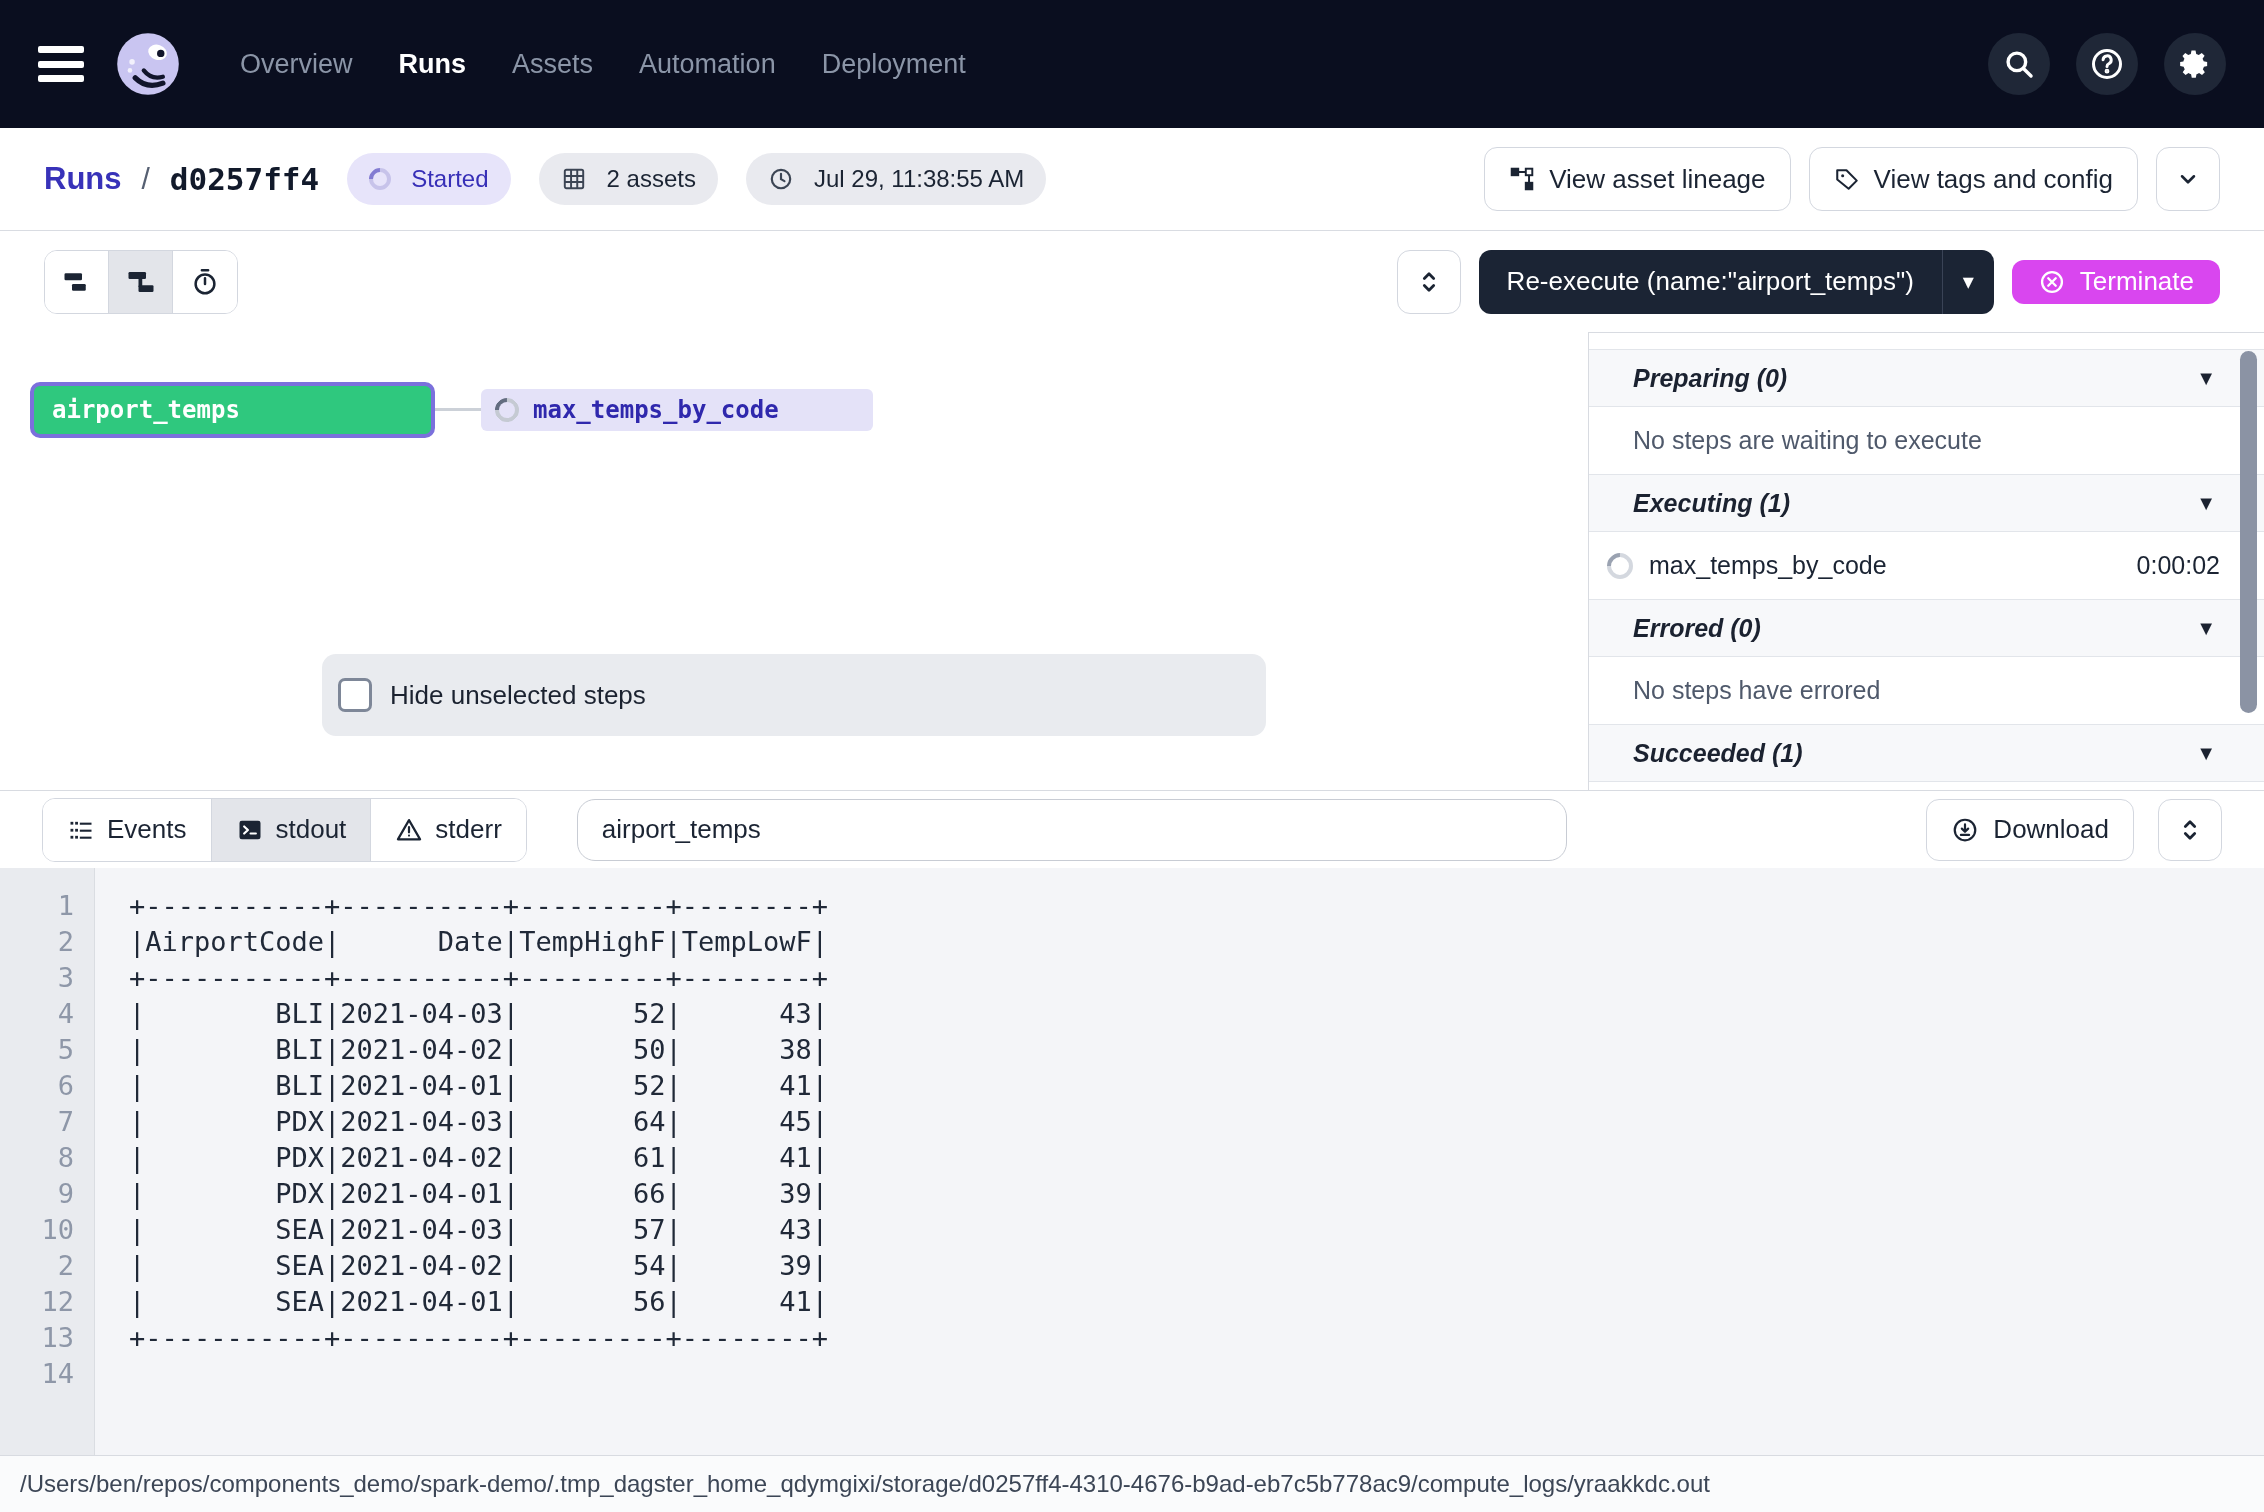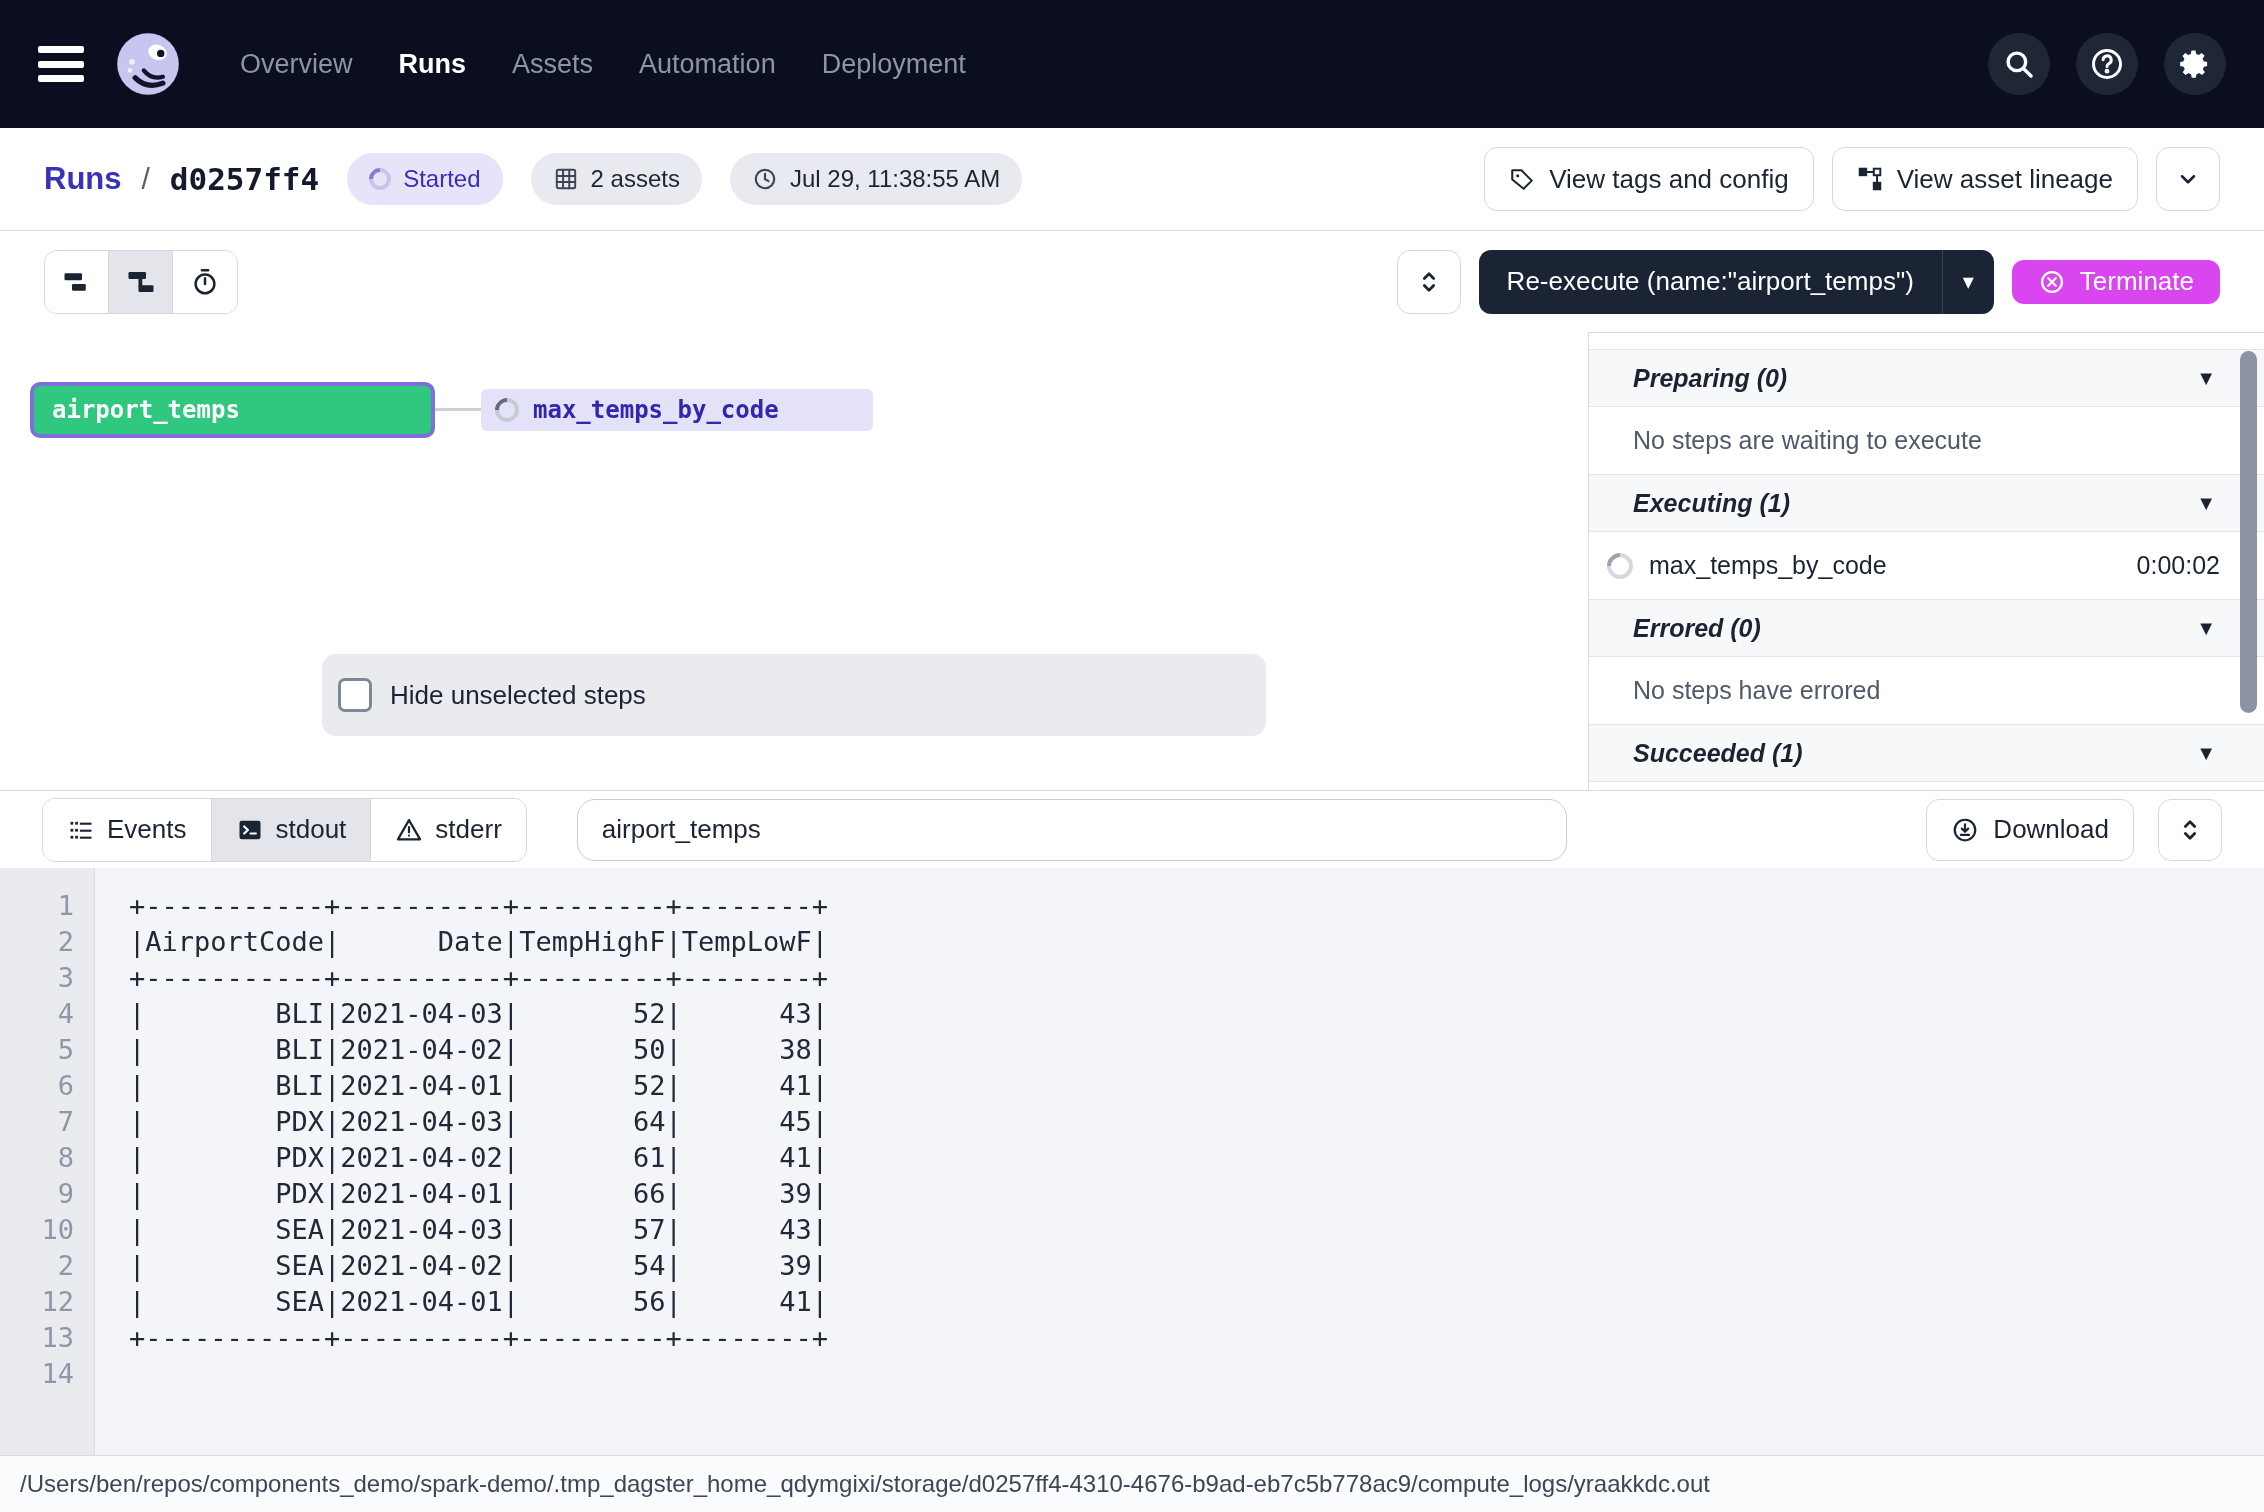--- a/index.html
+++ b/index.html
@@ -20,21 +20,21 @@
   .nav-iconbtn { width:62px; height:62px; border-radius:50%; background:#1f2737; display:flex;
                  align-items:center; justify-content:center; margin-left:26px; cursor:pointer; color:#fff; }
 
   
   .crumb-row { position:absolute; top:128px; left:0; width:2264px; height:103px; background:#fff;
                border-bottom:1px solid #d9dce2; display:flex; align-items:center; padding:0 44px; }
   .crumb-left { display:flex; align-items:center; gap:20px; }
   .crumb-section { font-size:31px; font-weight:600; color:#3832b9; cursor:pointer; }
   .crumb-sep { font-size:30px; color:#566072; }
   .crumb-runid { font-size:31px; font-weight:700; color:#121a2b; }
-  .badge { height:52px; border-radius:26px; display:flex; align-items:center; gap:12px;
+  .badge { height:52px; border-radius:26px; display:flex; align-items:center; gap:20px;
            padding:0 22px; font-size:24px; margin-left:8px; }
   .badge.purple { background:#e7e4fa; color:#372fb7; }
   .badge.gray { background:#e9eaef; color:#1b2433; }
   .crumb-right { margin-left:auto; display:flex; align-items:center; gap:18px; }
   .btn-outline { height:64px; border-radius:13px; border:1px solid #d3d7df; background:#fff;
                  display:flex; align-items:center; gap:14px; padding:0 24px; font-size:26px;
                  color:#1b2433; cursor:pointer; }
   .btn-square { width:64px; padding:0; justify-content:center; }
 
   
@@ -200,37 +200,37 @@
             <circle cx="12" cy="12" r="8.5"></circle>
               <path d="M12 7.2v5l3.2 1.8"></path>
           </svg>
         </span>
         <span>Jul 29, 11:38:55 AM</span>
       </span>
     </div>
     <div class="crumb-right">
       <div class="btn-outline">
         <span class="icon">
-          <svg width="26" height="26" viewBox="0 0 24 24" fill="none" stroke="#1b2433" stroke-width="1.9" stroke-linejoin="round">
-            <path d="M3 12.5V4h8.5L21 13.5 13.5 21 3 12.5z" transform="rotate(0 12 12)"></path>
-            <circle cx="8" cy="9" r="1.4" fill="#1b2433" stroke="none"></circle>
-          </svg>
-        </span>
-        <span>View tags and config</span>
-      </div>
-      <div class="btn-outline">
-        <span class="icon">
           <svg width="26" height="26" viewBox="0 0 24 24" fill="none" stroke="#1b2433" stroke-width="1.8">
             <rect x="2.5" y="2.5" width="6" height="6" fill="#1b2433"></rect>
             <rect x="15.5" y="2.5" width="6" height="6"></rect>
             <rect x="15.5" y="15.5" width="6" height="6" fill="#1b2433"></rect>
             <path d="M8.5 5.5h7M18.5 8.5v7"></path>
           </svg>
         </span>
         <span>View asset lineage</span>
+      </div>
+      <div class="btn-outline">
+        <span class="icon">
+          <svg width="26" height="26" viewBox="0 0 24 24" fill="none" stroke="#1b2433" stroke-width="1.9" stroke-linejoin="round">
+            <path d="M3 12.5V4h8.5L21 13.5 13.5 21 3 12.5z" transform="rotate(0 12 12)"></path>
+            <circle cx="8" cy="9" r="1.4" fill="#1b2433" stroke="none"></circle>
+          </svg>
+        </span>
+        <span>View tags and config</span>
       </div>
       <div class="btn-outline btn-square">
         <span class="icon">
           <svg width="26" height="26" viewBox="0 0 24 24" fill="none" stroke="#1b2433" stroke-width="2.4" stroke-linecap="round" stroke-linejoin="round">
             <path d="M6.5 9.5l5.5 5.5 5.5-5.5"></path>
           </svg>
         </span>
       </div>
     </div>
   </div>

